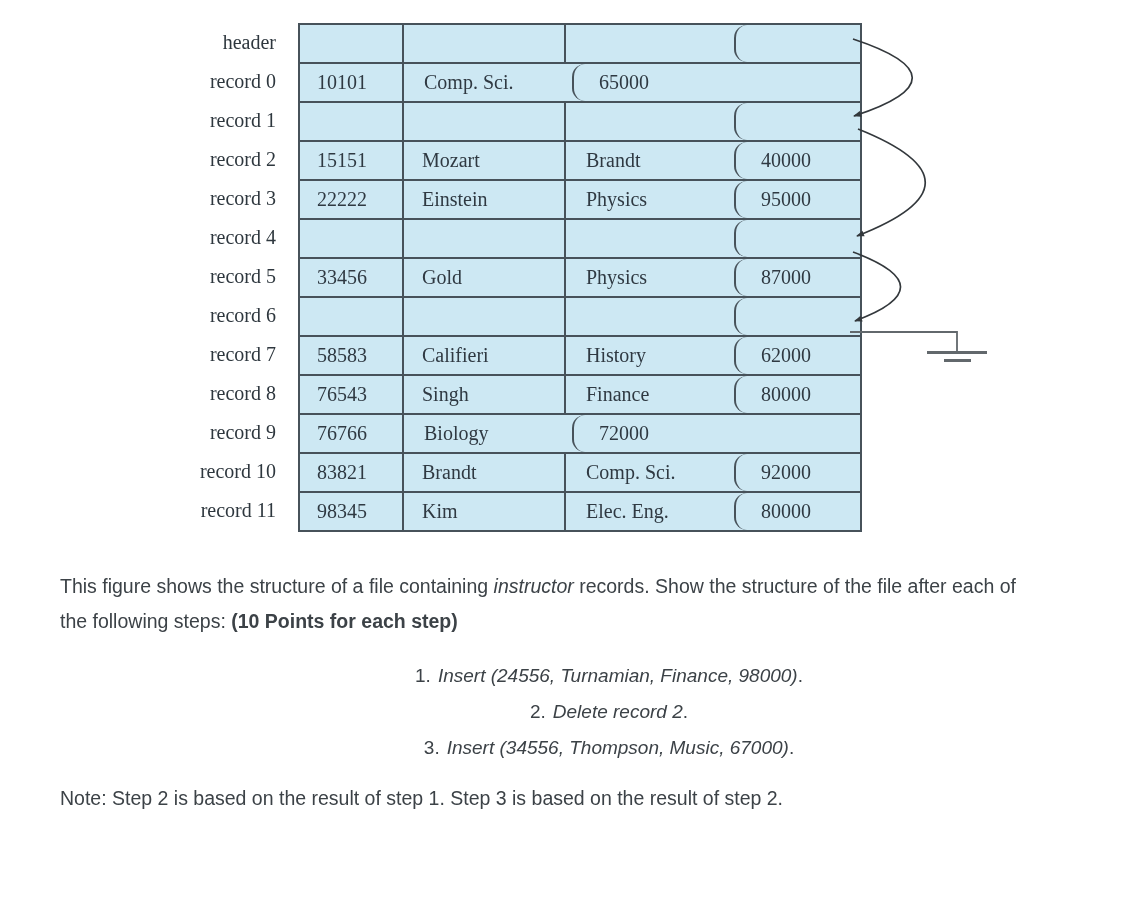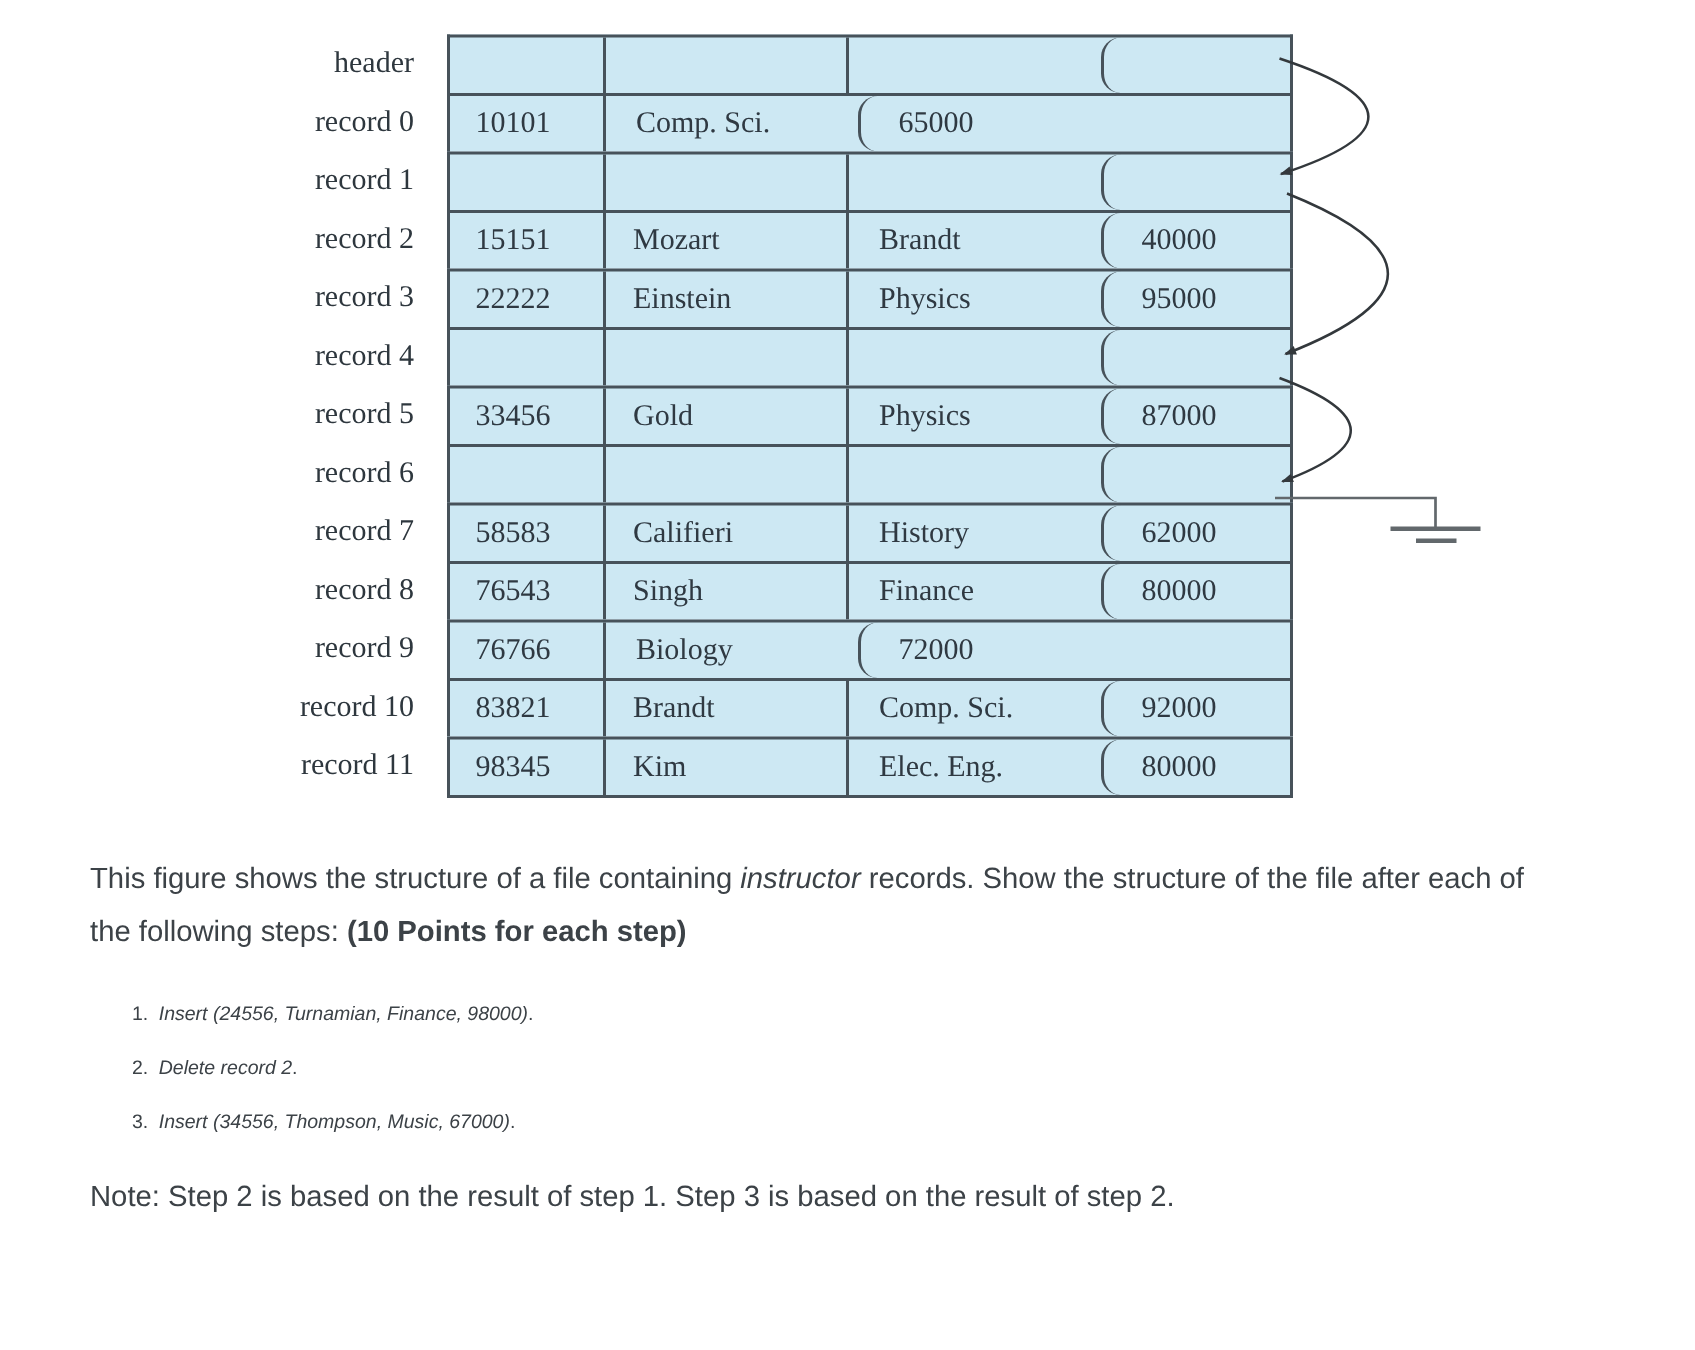--- a/index.html
+++ b/index.html
@@ -35,21 +35,21 @@
   .c3 { flex:1; padding-left:25px;border-radius:13px; }
 
   .arrows { position:absolute; left:0; top:0; pointer-events:none; overflow:visible; }
 
   
   .content { margin-left:60px; color:#3c4247; }
   .para { margin:37px 0 0 0; width:985px; font-size:19.5px; line-height:35px; }
   .para em { }
   .para strong { font-weight:bold; }
   .steps { margin:19px 0 0 0; padding:0 0 0 28px; list-style:none; }
-  .steps li { font-size:13px; line-height:36px; }
+  .steps li { font-size:19px; line-height:36px;text-align:center; }
   .steps .num { font-style:normal; padding-right:7px; }
   .steps .inst { font-style:italic; }
   .note { margin:15px 16px 0 0; font-size:19.5px; line-height:35px; }
 </style>
 </head>
 <body>
 
 <div class="page">
 
   <div class="figure">

